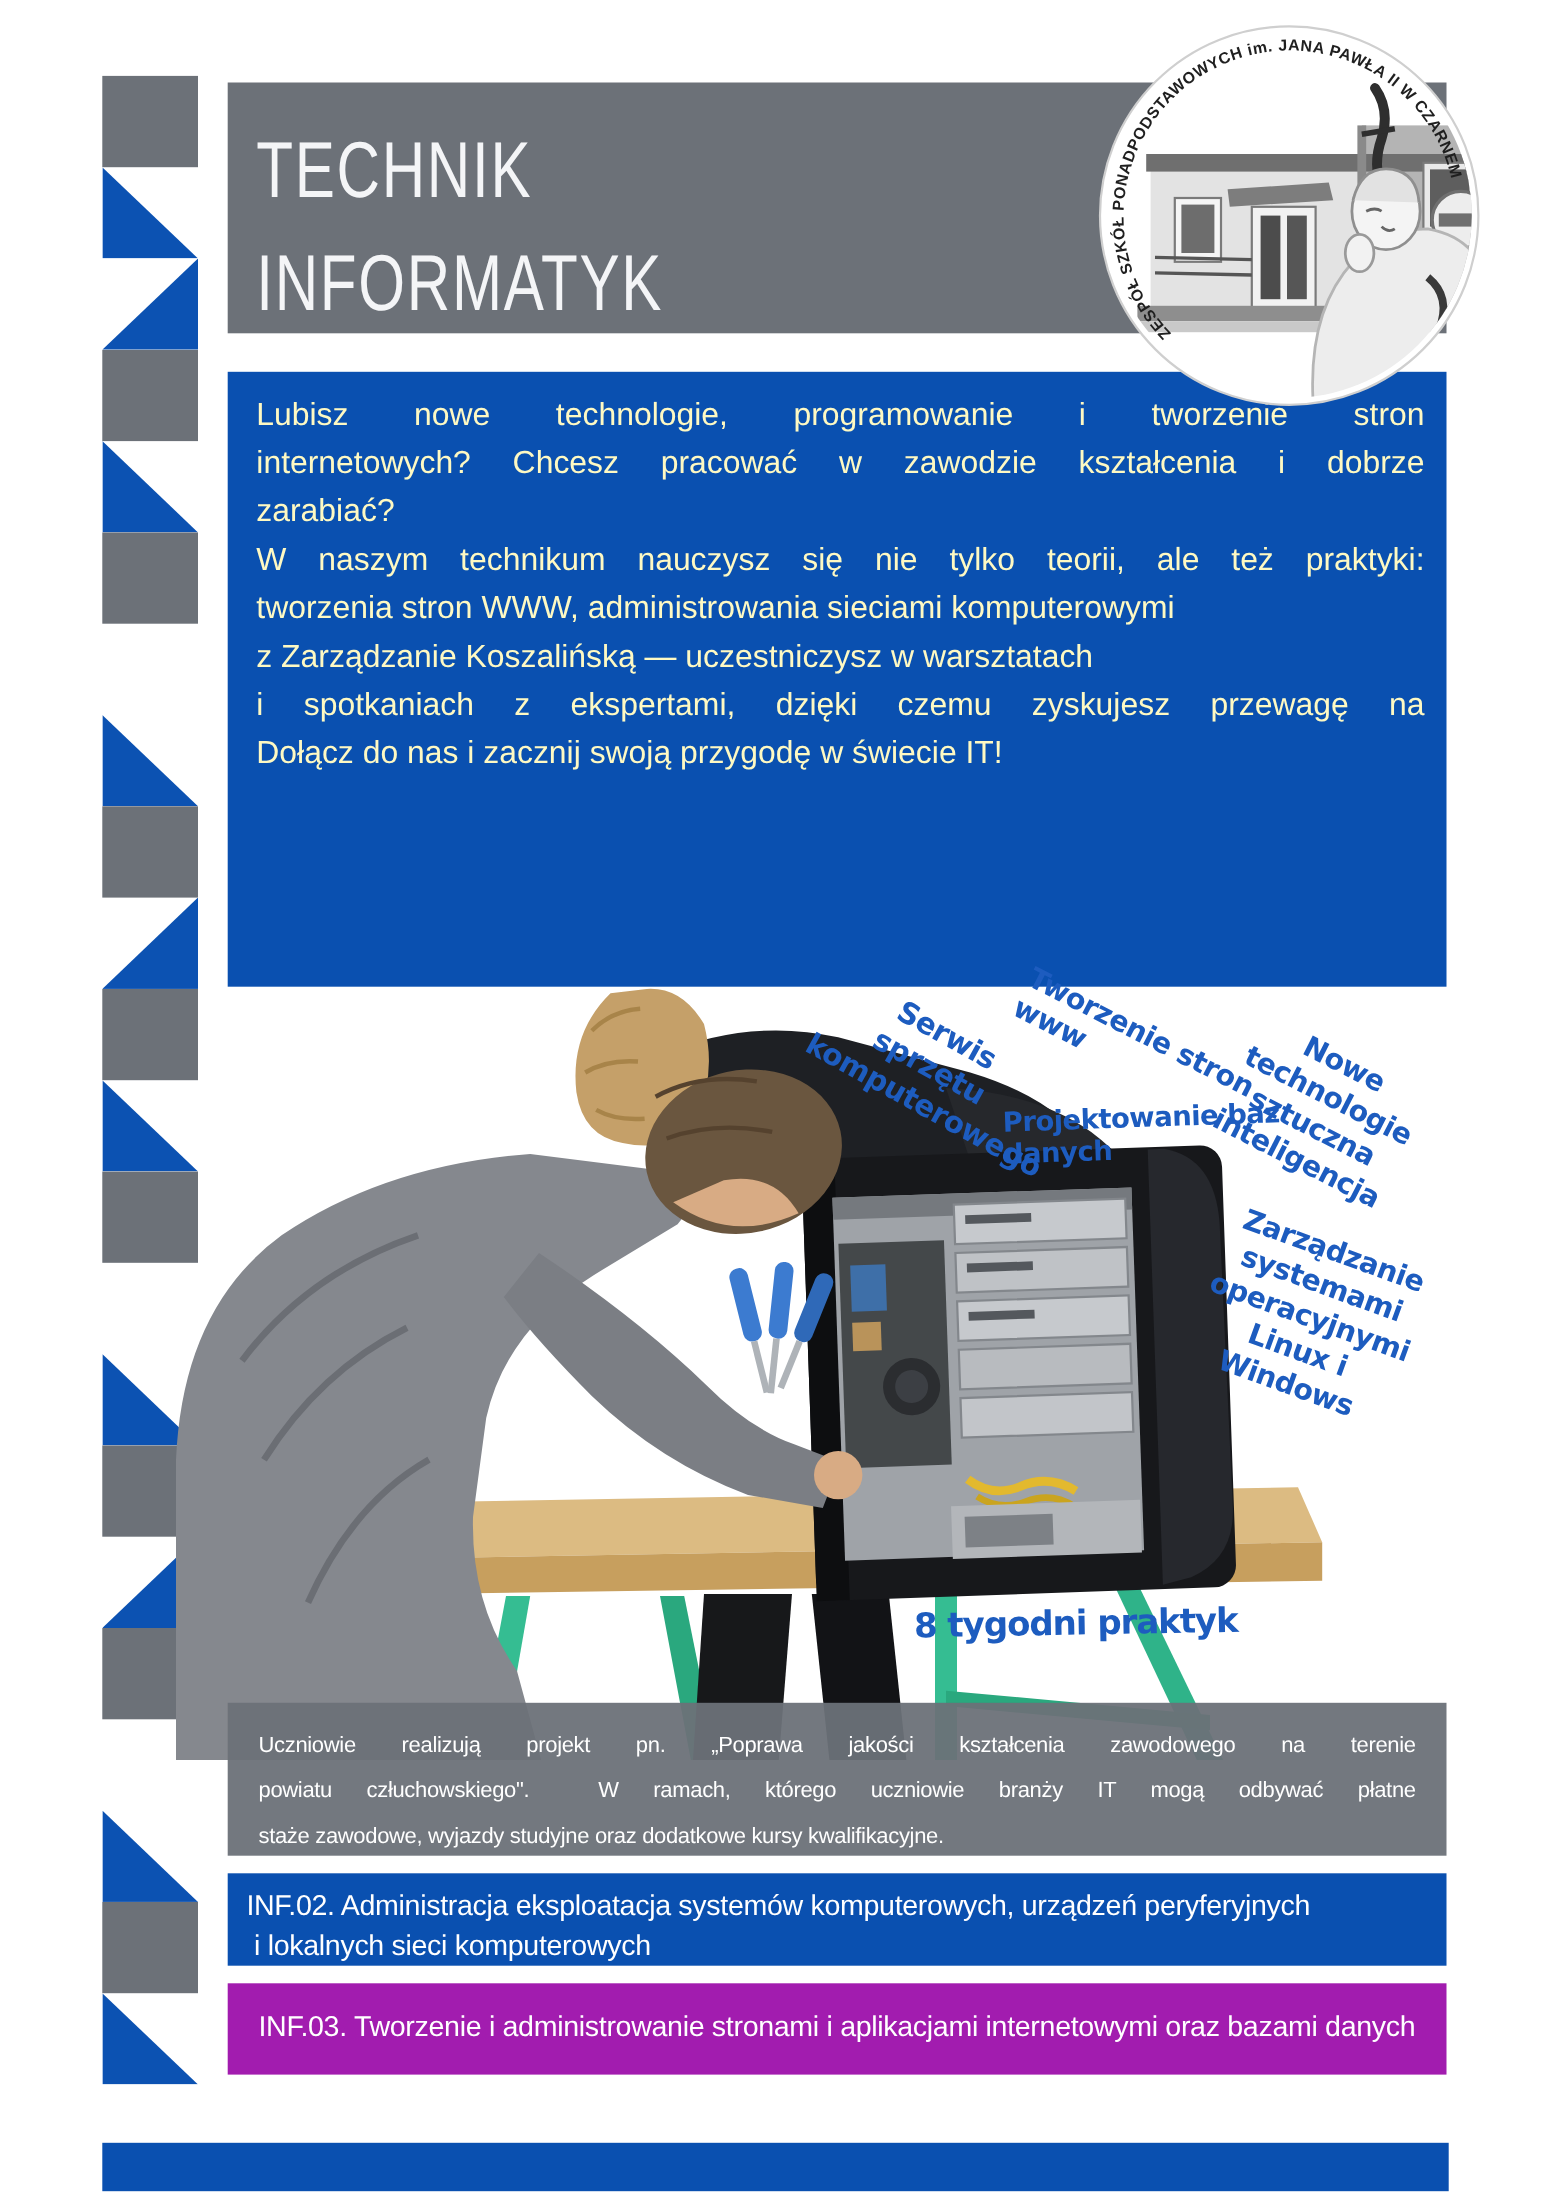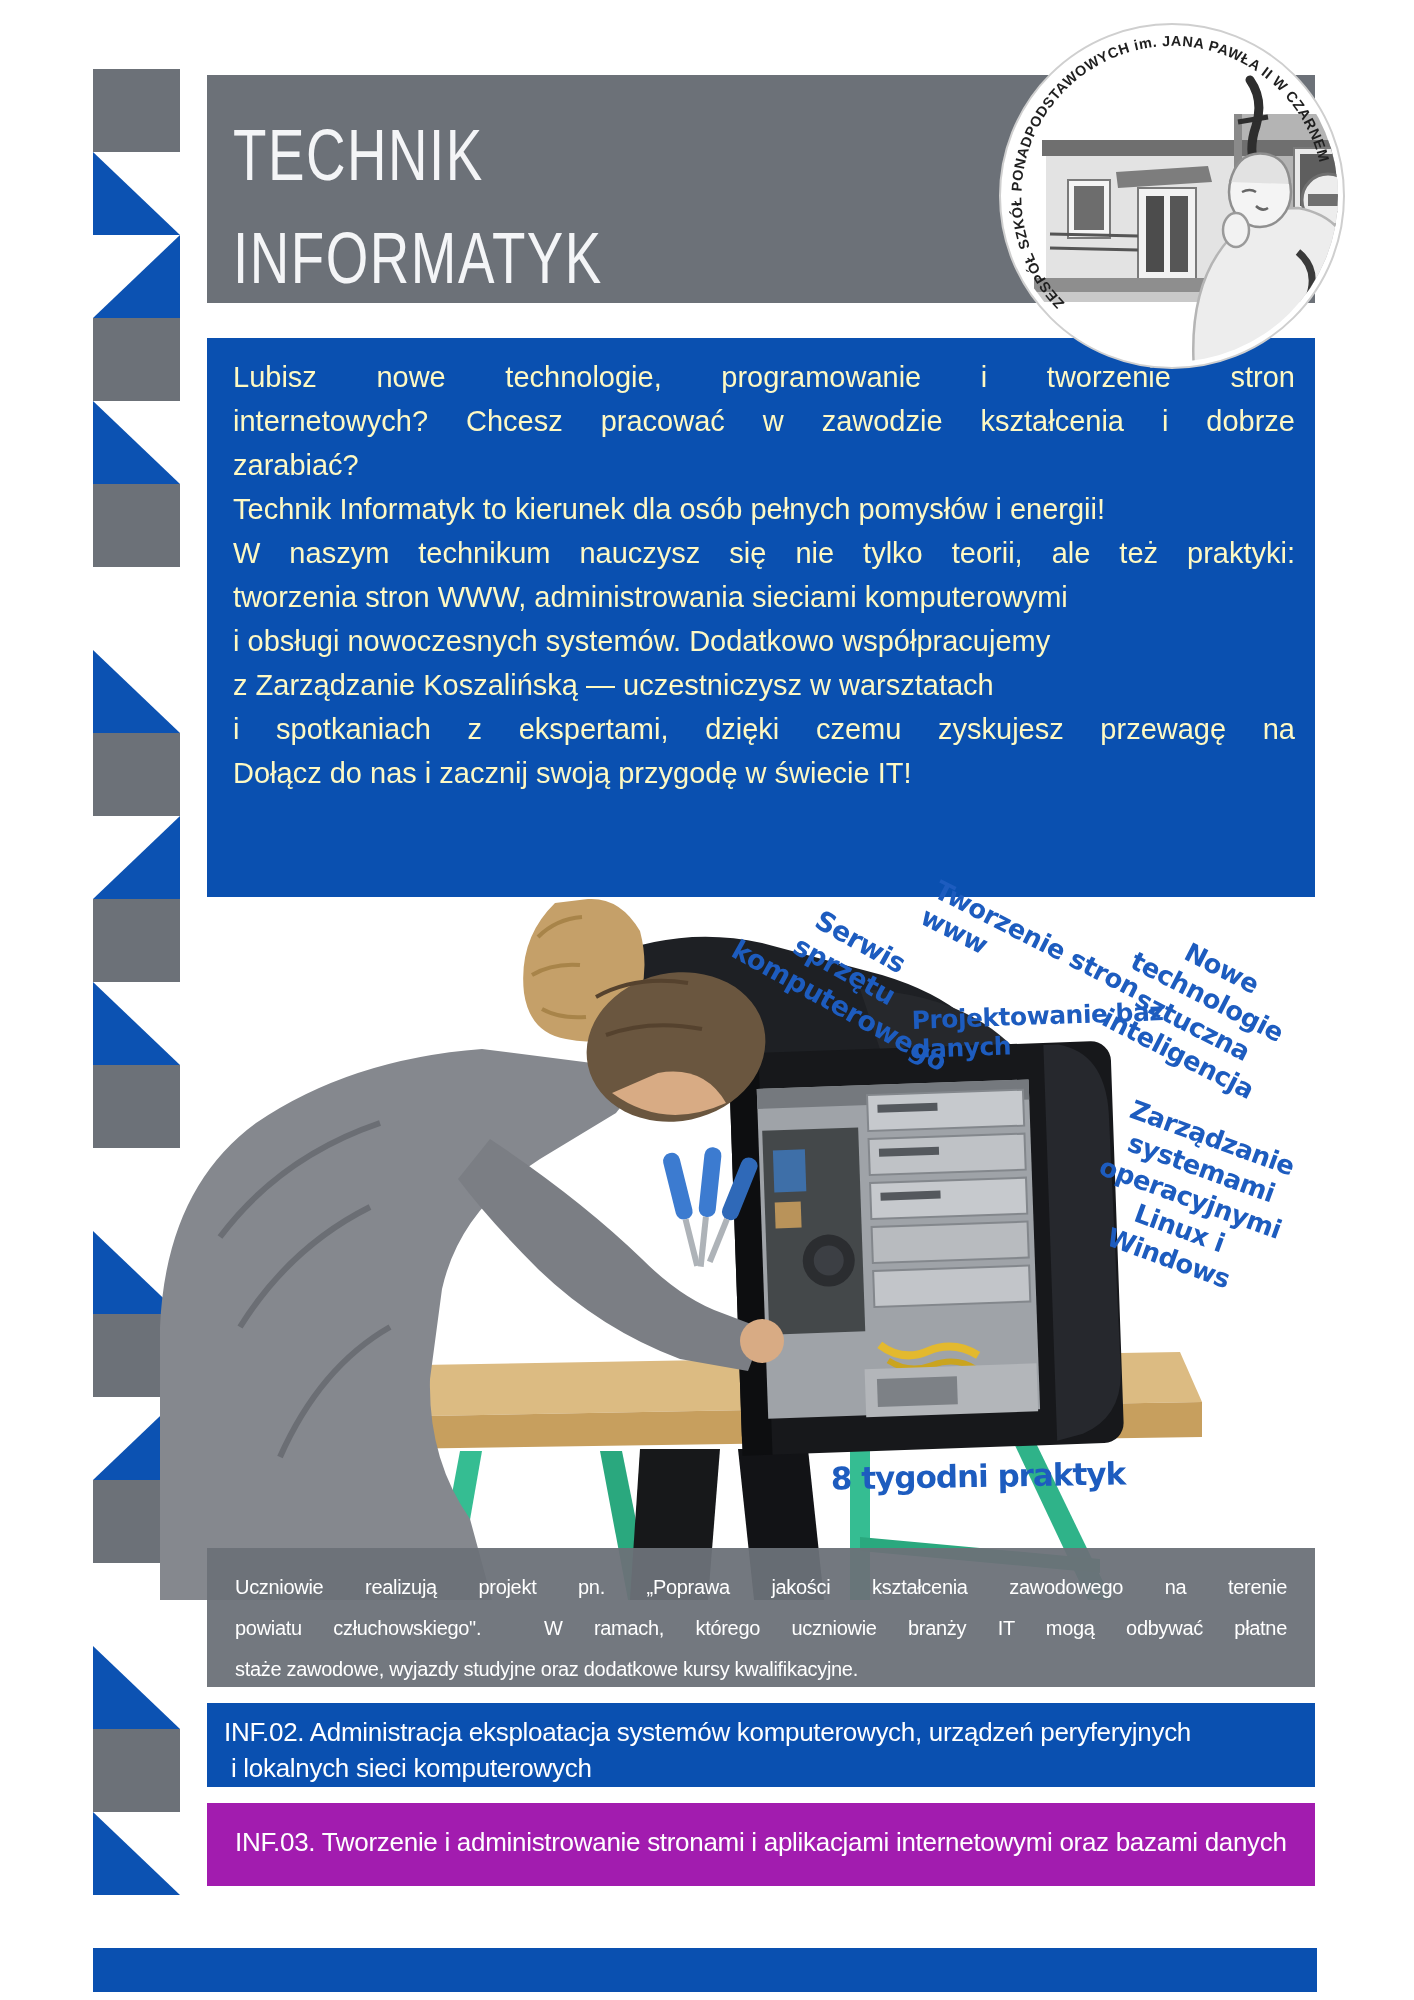--- a/index.html
+++ b/index.html
@@ -146,24 +146,22 @@
     <path id="ringPath" d="M 67 281 A 151 151 0 1 1 323 148" fill="none"></path>
     <text font-family="Liberation Sans, sans-serif" font-size="14.5" font-weight="bold" fill="#1f1f1f" letter-spacing="0.8">
       <textPath href="#ringPath" textLength="558" lengthAdjust="spacing">ZESPÓŁ SZKÓŁ PONADPODSTAWOWYCH im. JANA PAWŁA II W CZARNEM</textPath>
     </text>
   </svg>
 
   <div class="intro-box">
       <div class="tline just">Lubisz nowe technologie, programowanie i tworzenie stron</div>
       <div class="tline just">internetowych? Chcesz pracować w zawodzie kształcenia i dobrze</div>
       <div class="tline">zarabiać?</div>
-      <div class="tline">Technik Informatyk to kierunek dla osób pełnych pomysłów i energii!</div>
       <div class="tline just">W naszym technikum nauczysz się nie tylko teorii, ale też praktyki:</div>
       <div class="tline">tworzenia stron WWW, administrowania sieciami komputerowymi</div>
-      <div class="tline">i obsługi nowoczesnych systemów. Dodatkowo współpracujemy</div>
       <div class="tline">z Zarządzanie Koszalińską — uczestniczysz w warsztatach</div>
       <div class="tline just">i spotkaniach z ekspertami, dzięki czemu zyskujesz przewagę na</div>
       <div class="tline">Dołącz do nas i zacznij swoją przygodę w świecie IT!</div>
     </div>
 
   <svg class="photo-svg" viewBox="0 0 1160 703">
 
     <g>
       <polygon points="140,470 1020,455 1042,505 92,522" fill="#dcbb82"></polygon>
       <polygon points="92,522 1042,505 1042,540 92,554" fill="#c79f5e"></polygon>

